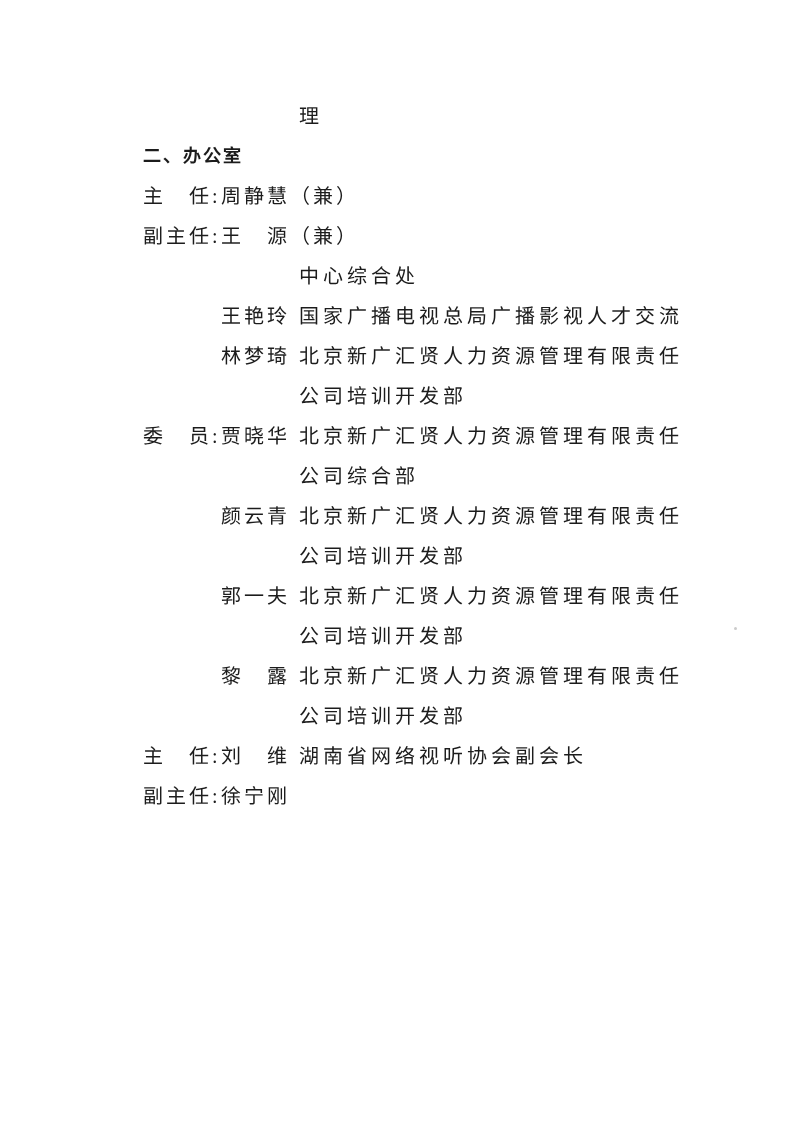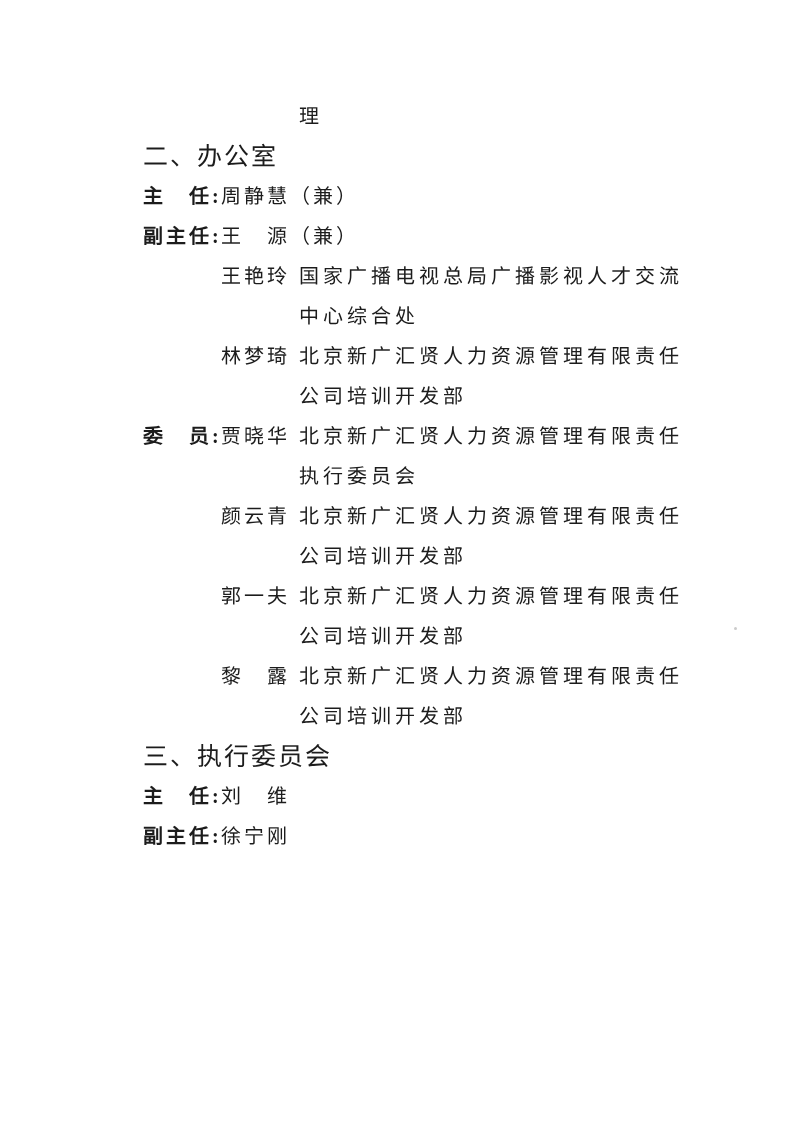--- a/index.html
+++ b/index.html
@@ -27,37 +27,36 @@
     align-items: center;
     height: 40px;
     font-size: 20px;
     white-space: pre;
   }
   .line .role {
     flex: 0 0 78px;
     width: 78px;
     letter-spacing: 3px;
     overflow: visible;
-    font-weight: bold;
   }
   .line .name {
     flex: 0 0 78px;
     width: 78px;
     letter-spacing: 3px;
     overflow: visible;
   }
   .line .desc {
     flex: 0 0 400px;
     width: 400px;
     letter-spacing: 4px;
     overflow: visible;
   }
   .line.heading {
-    font-weight: normal;
-    font-size: 25px;
+    font-weight: bold;
+    font-size: 18px;
     letter-spacing: 2px;
   }
   .scan-speck {
     position: absolute;
     left: 734px;
     top: 627px;
     width: 3px;
     height: 3px;
     background: #b5b5b5;
     border-radius: 50%;
@@ -89,28 +88,28 @@
     </div>
 
     <div class="line">
       <span class="role">副主任:</span>
       <span class="name">王　源（兼）</span>
       <span class="desc"></span>
     </div>
 
     <div class="line">
       <span class="role"></span>
-      <span class="name">王艳玲</span>
-      <span class="desc">国家广播电视总局广播影视人才交流</span>
+      <span class="name"></span>
+      <span class="desc">中心综合处</span>
     </div>
 
     <div class="line">
       <span class="role"></span>
-      <span class="name"></span>
-      <span class="desc">中心综合处</span>
+      <span class="name">王艳玲</span>
+      <span class="desc">国家广播电视总局广播影视人才交流</span>
     </div>
 
     <div class="line">
       <span class="role"></span>
       <span class="name">林梦琦</span>
       <span class="desc">北京新广汇贤人力资源管理有限责任</span>
     </div>
 
     <div class="line">
       <span class="role"></span>
@@ -120,21 +119,21 @@
 
     <div class="line">
       <span class="role">委　员:</span>
       <span class="name">贾晓华</span>
       <span class="desc">北京新广汇贤人力资源管理有限责任</span>
     </div>
 
     <div class="line">
       <span class="role"></span>
       <span class="name"></span>
-      <span class="desc">执行委员会</span>
+      <span class="desc">公司综合部</span>
     </div>
 
     <div class="line">
       <span class="role"></span>
       <span class="name">颜云青</span>
       <span class="desc">北京新广汇贤人力资源管理有限责任</span>
     </div>
 
     <div class="line">
       <span class="role"></span>
@@ -159,27 +158,25 @@
       <span class="name">黎　露</span>
       <span class="desc">北京新广汇贤人力资源管理有限责任</span>
     </div>
 
     <div class="line">
       <span class="role"></span>
       <span class="name"></span>
       <span class="desc">公司培训开发部</span>
     </div>
 
-    <div class="line heading">
-      <span>三、执行委员会</span>
-    </div>
 
     <div class="line">
       <span class="role">主　任:</span>
       <span class="name">刘　维</span>
+      <span class="desc">湖南省网络视听协会副会长</span>
     </div>
 
     <div class="line">
       <span class="role">副主任:</span>
       <span class="name">徐宁刚</span>
     </div>
 
 
   </div>
 

